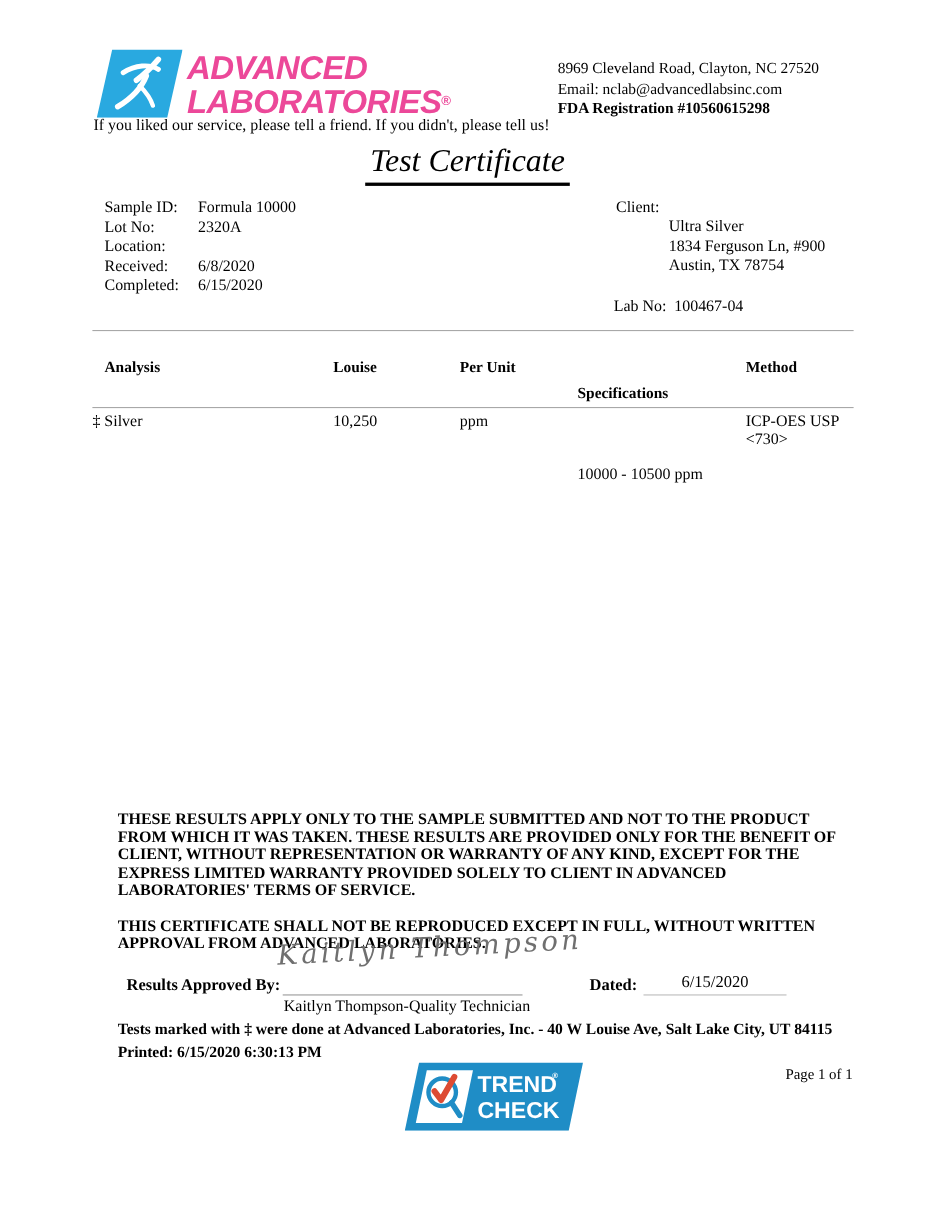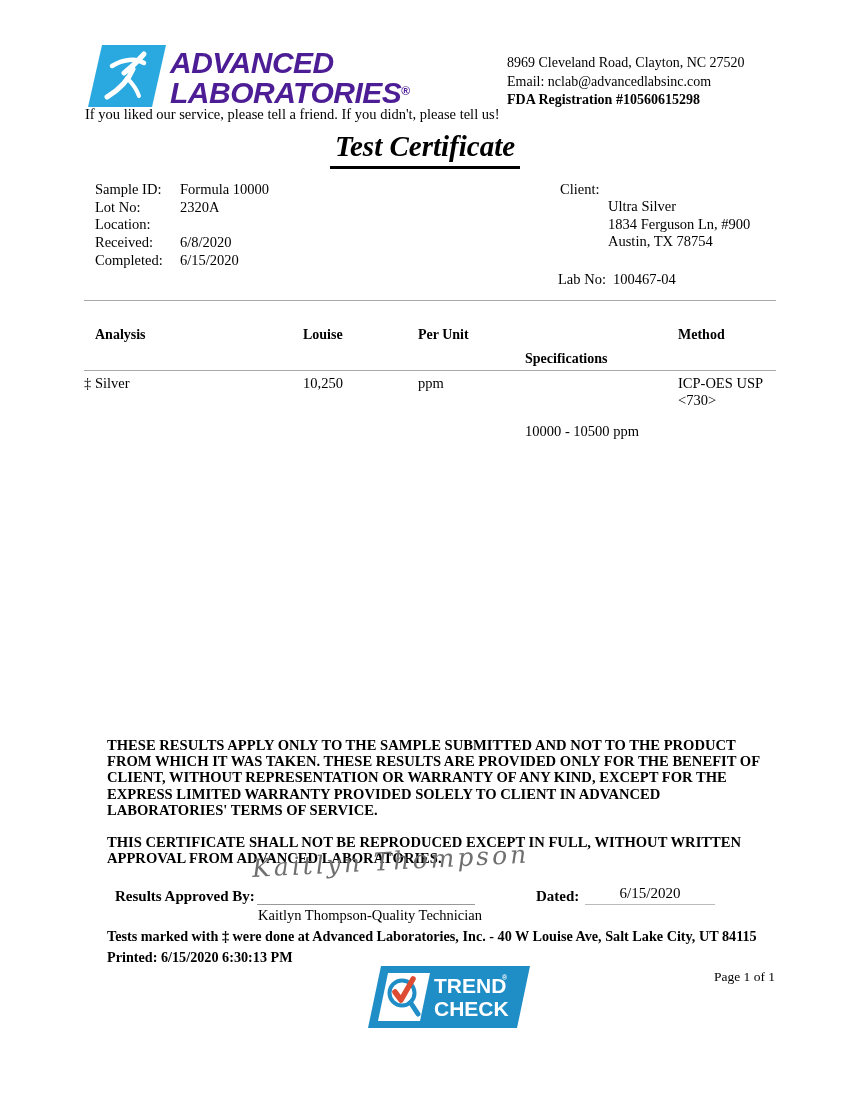--- a/index.html
+++ b/index.html
@@ -6,32 +6,32 @@
   .page {
     position:relative; width:850px; height:1100px; background:#fff;
     font-family:"Liberation Serif", serif; color:#000; overflow:hidden;
   }
 
   
   .logo-icon { position:absolute; left:88px; top:45px; }
   .logo-text {
     position:absolute; left:170px; top:49px;
     font-family:"Liberation Sans", sans-serif; font-weight:bold; font-style:italic;
-    font-size:30px; line-height:28px; color:#4c1d95; letter-spacing:-0.5px;
+    font-size:30px; line-height:28px; color:#ec4899; letter-spacing:-0.5px;
     white-space:nowrap;
   }
   .logo-text .reg { font-style:normal; font-size:12px; vertical-align:8px; letter-spacing:0; }
   .tagline { position:absolute; left:85px; top:106px; font-size:14.5px; }
   .contact { position:absolute; left:507px; top:54px; font-size:14px; line-height:18.5px; }
   .contact .fda { font-weight:bold; }
 
   
   .title-wrap { position:absolute; left:0; top:130px; width:850px; text-align:center; }
   .title {
-    display:inline-block; font-size:29px; font-weight:bold; font-style:italic;
+    display:inline-block; font-size:29px; font-weight:normal; font-style:italic;
     border-bottom:3px solid #000; padding:0 5px 3px 5px;
   }
 
   
   .sample-info { position:absolute; left:95px; top:181px; font-size:14.5px; line-height:17.7px; }
   .sample-info .row { display:flex; }
   .sample-info .lbl { width:85px; }
   .client-label { position:absolute; left:560px; top:181px; font-size:14.5px; }
   .client-block { position:absolute; left:608px; top:198px; font-size:14.5px; line-height:17.6px; }
   .lab-no { position:absolute; left:558px; top:271px; font-size:14.5px; }

